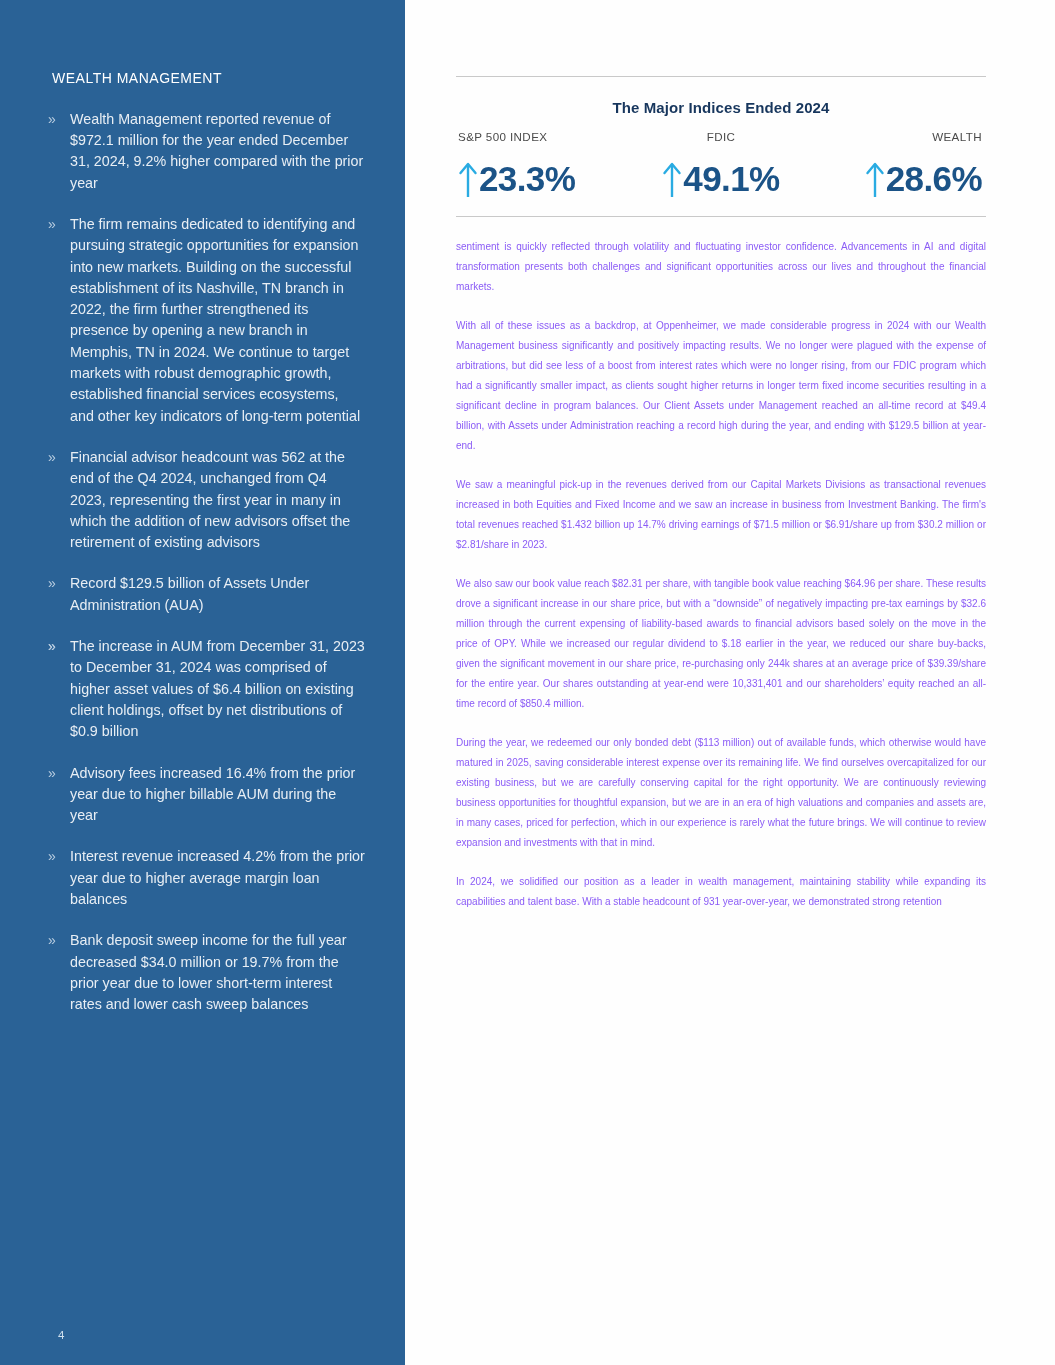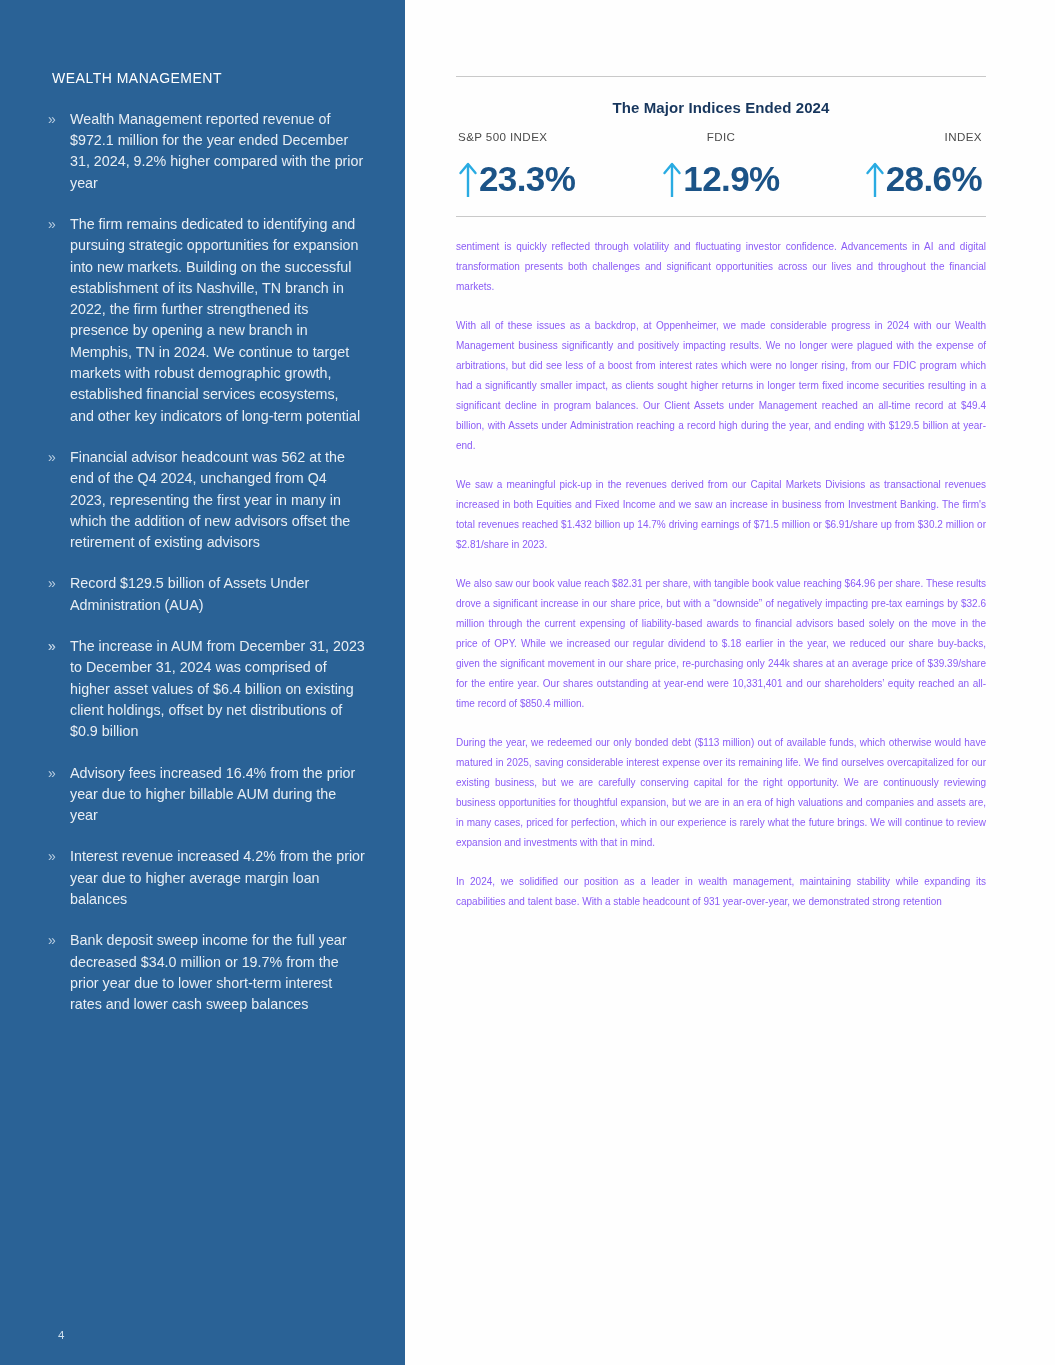--- a/index.html
+++ b/index.html
@@ -234,26 +234,26 @@
 
         <div class="index-cell c2">
           <div class="index-label">FDIC</div>
           <div class="index-value-wrap">
             <span class="arrow-up-icon">
               <svg width="20" height="38" viewBox="0 0 20 38">
                 <line x1="10" y1="37" x2="10" y2="5" stroke="#29abe2" stroke-width="2.4"></line>
                 <polyline points="2.5,13 10,4 17.5,13" fill="none" stroke="#29abe2" stroke-width="2.4" stroke-linecap="round" stroke-linejoin="round"></polyline>
               </svg>
             </span>
-            <span class="index-value">12.9%</span>
+            <span class="index-value">49.1%</span>
           </div>
         </div>
 
         <div class="index-cell c3">
-          <div class="index-label">INDEX</div>
+          <div class="index-label">WEALTH</div>
           <div class="index-value-wrap">
             <span class="arrow-up-icon">
               <svg width="20" height="38" viewBox="0 0 20 38">
                 <line x1="10" y1="37" x2="10" y2="5" stroke="#29abe2" stroke-width="2.4"></line>
                 <polyline points="2.5,13 10,4 17.5,13" fill="none" stroke="#29abe2" stroke-width="2.4" stroke-linecap="round" stroke-linejoin="round"></polyline>
               </svg>
             </span>
             <span class="index-value">28.6%</span>
           </div>
         </div>

